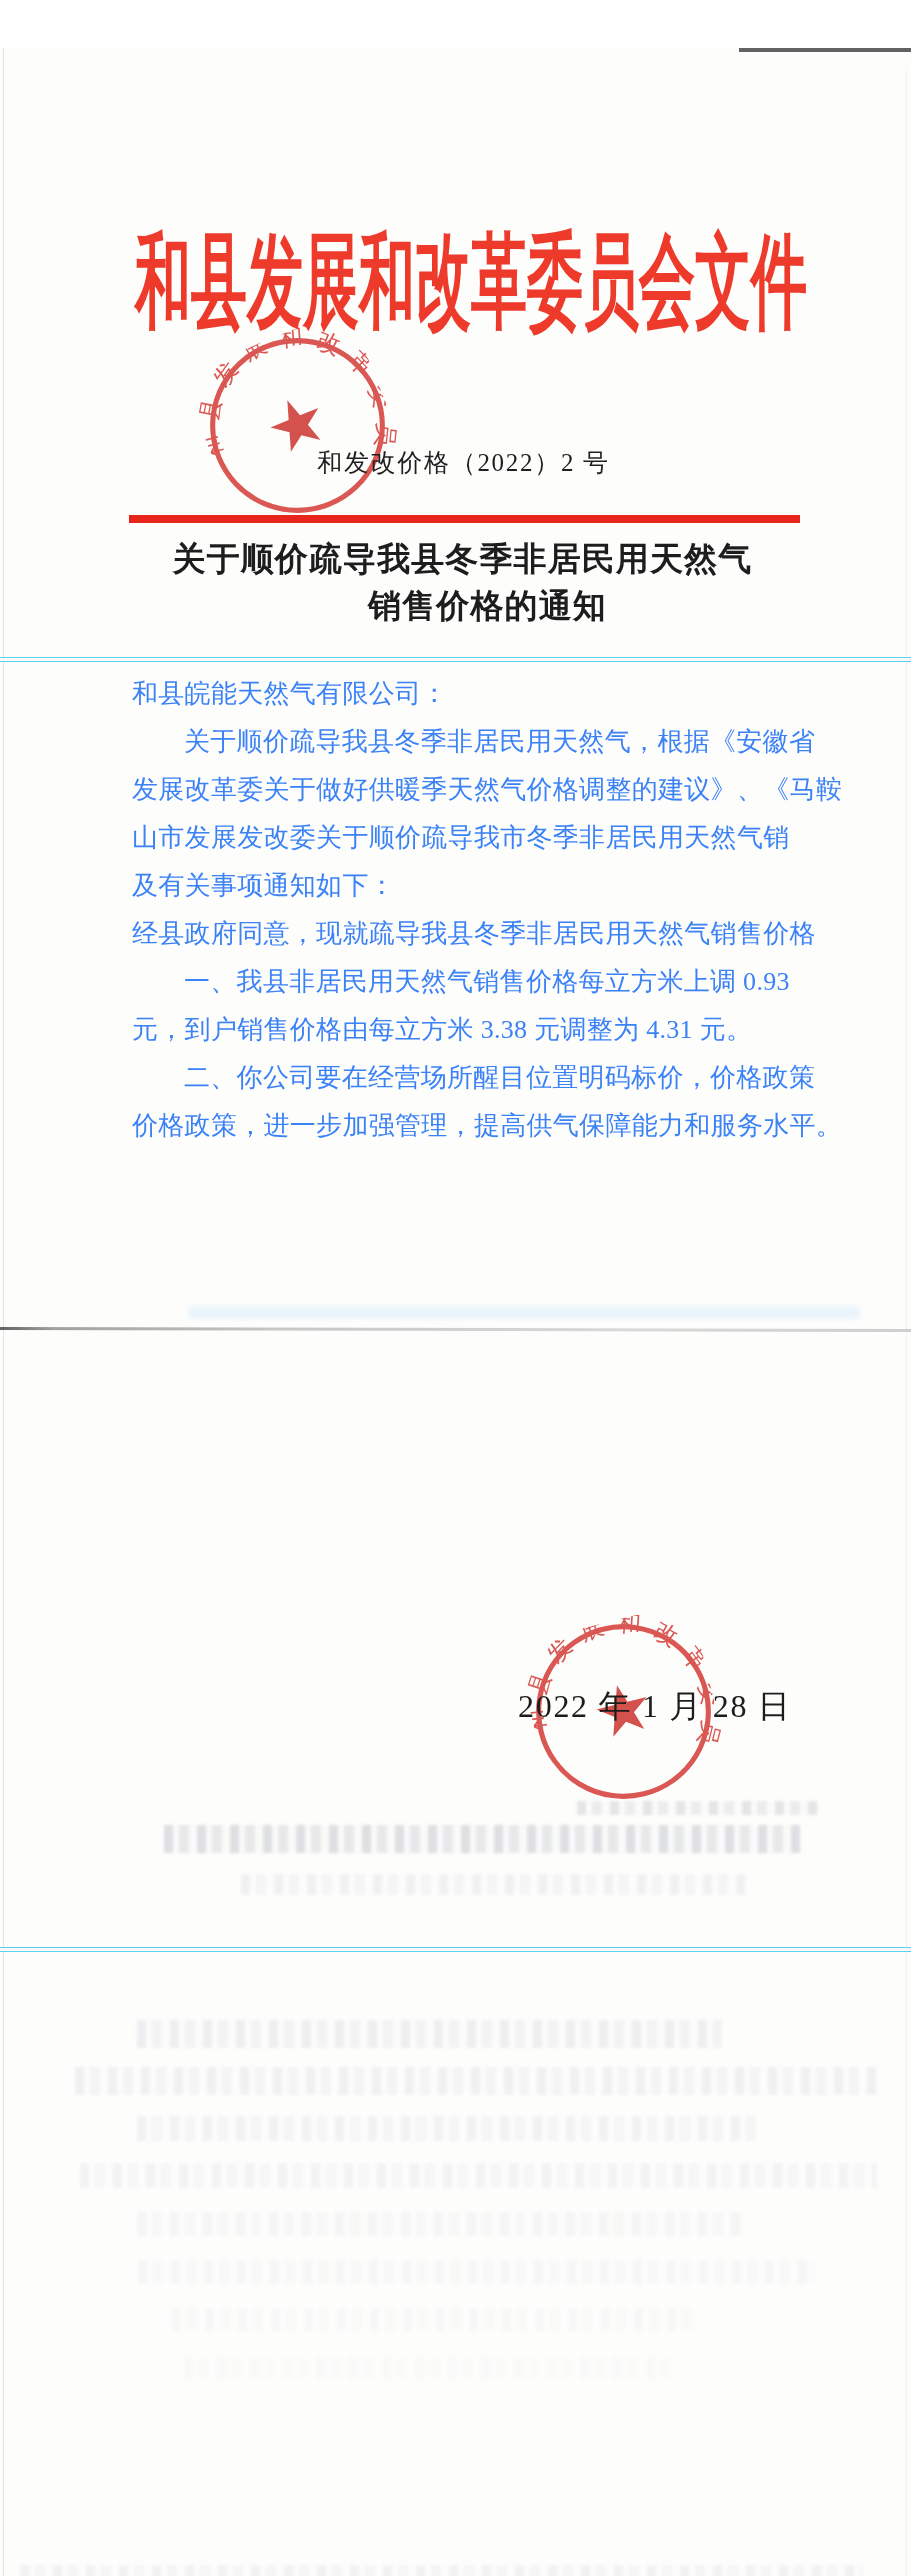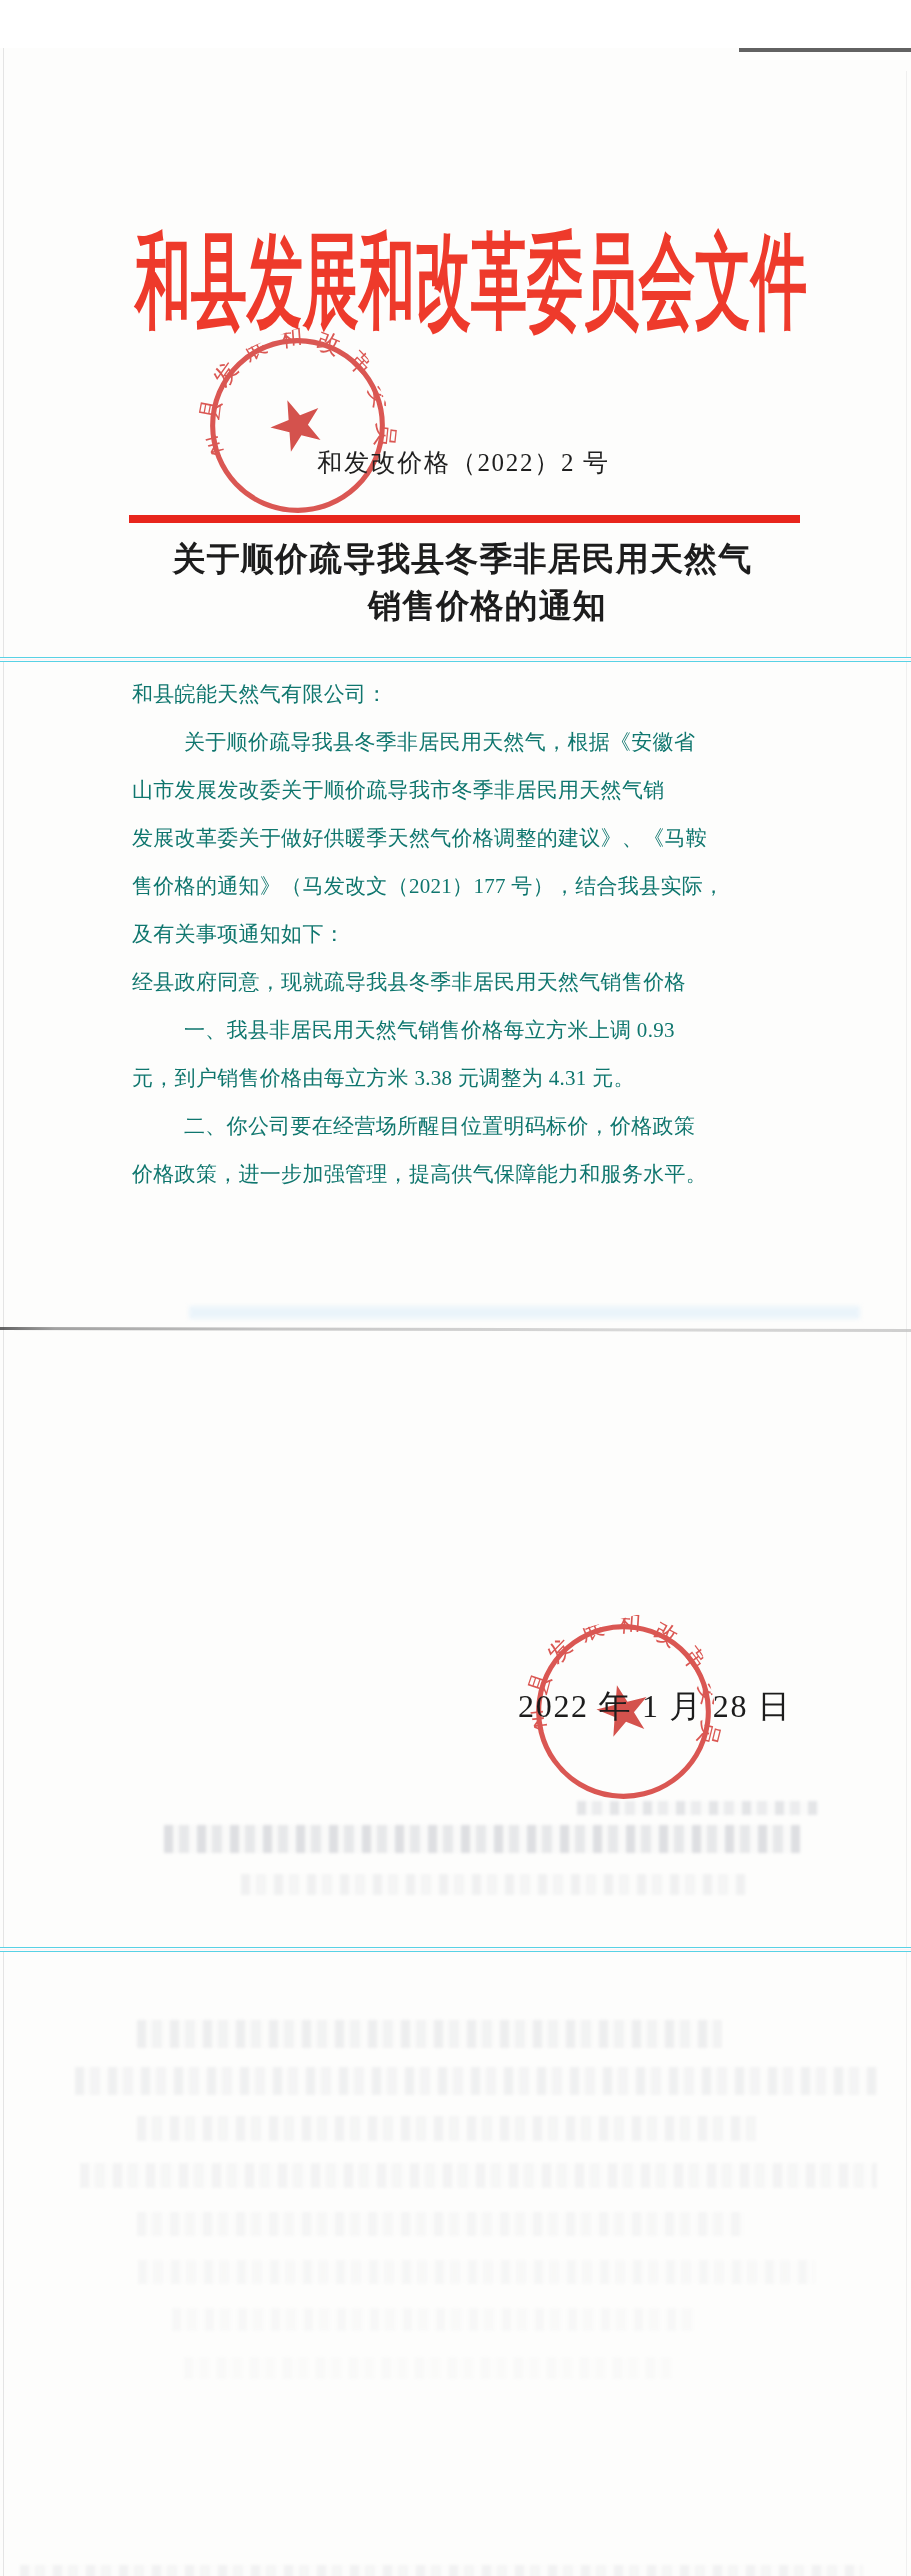--- a/index.html
+++ b/index.html
@@ -39,22 +39,22 @@
   .title-2{top:536px;transform:translateX(32px);}
   
   .sep-cyan{
     left:0;width:911px;height:3.4px;
     background:linear-gradient(#ffffff,#fbf2f5 50%,#ffffff);
     border-top:1.1px solid #58d2e5;border-bottom:1.1px solid #58d2e5;
   }
   
   .body-block{left:132px;width:671px;}
   .bline{
-    font-size:21px;line-height:48px;height:48px;white-space:nowrap;
-    color:#0f766e;letter-spacing:0.3px;
+    font-size:26px;line-height:48px;height:48px;white-space:nowrap;
+    color:#3b82f6;letter-spacing:0.3px;
   }
   .indent{padding-left:52px;}
   
   .seal{width:181px;height:181px;opacity:.88;}
   .seal-1{left:207px;top:287px;transform:rotate(-22deg);}
   .seal-2{left:533px;top:1573px;transform:rotate(-14deg);z-index:2;}
   .issue-date{
     left:518px;top:1637px;width:229px;
     font-size:32px;letter-spacing:1.7px;color:#1c1c1c;white-space:nowrap;z-index:3;
   }
@@ -99,23 +99,22 @@
   <div class="abs doc-number">和发改价格（2022）2 号</div>
   <div class="abs red-rule"></div>
   <div class="abs title-line title-1">关于顺价疏导我县冬季非居民用天然气</div>
   <div class="abs title-line title-2">销售价格的通知</div>
 
   <div class="abs sep-cyan" style="top:609px;"></div>
 
   <div class="abs body-block" style="top:622px;">
     <div class="bline">和县皖能天然气有限公司：</div>
     <div class="bline indent">关于顺价疏导我县冬季非居民用天然气，根据《安徽省</div>
+    <div class="bline">发展改革委关于做好供暖季天然气价格调整的建议》、《马鞍</div>
     <div class="bline">山市发展发改委关于顺价疏导我市冬季非居民用天然气销</div>
-    <div class="bline">发展改革委关于做好供暖季天然气价格调整的建议》、《马鞍</div>
-    <div class="bline">售价格的通知》（马发改文（2021）177 号），结合我县实际，</div>
     <div class="bline">及有关事项通知如下：</div>
     <div class="bline">经县政府同意，现就疏导我县冬季非居民用天然气销售价格</div>
     <div class="bline indent">一、我县非居民用天然气销售价格每立方米上调 0.93</div>
     <div class="bline">元，到户销售价格由每立方米 3.38 元调整为 4.31 元。</div>
     <div class="bline indent">二、你公司要在经营场所醒目位置明码标价，价格政策</div>
     <div class="bline">价格政策，进一步加强管理，提高供气保障能力和服务水平。</div>
   </div>
 
   <div class="abs bleed-blue" style="left:189px;top:1258px;width:671px;height:12.6px;opacity:.5;"></div>
   <div class="abs page-edge-line"></div>

